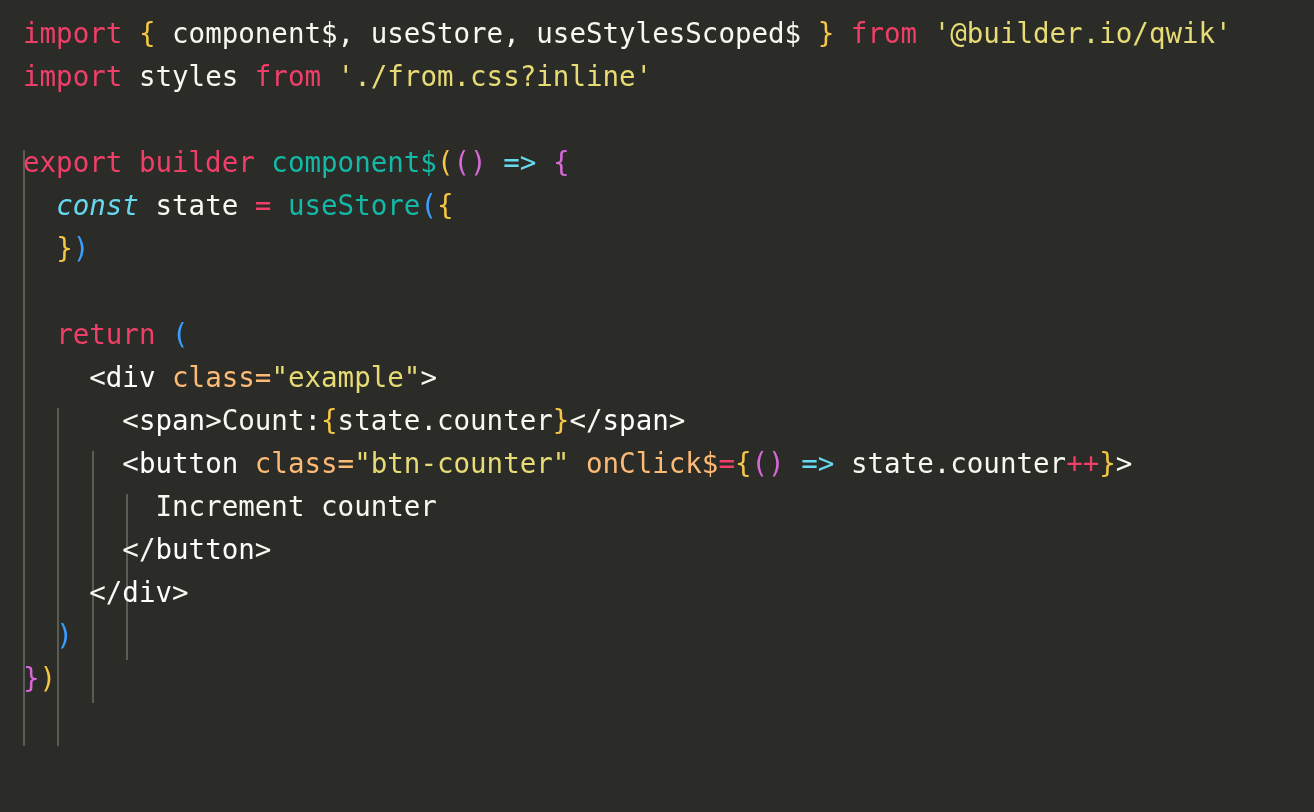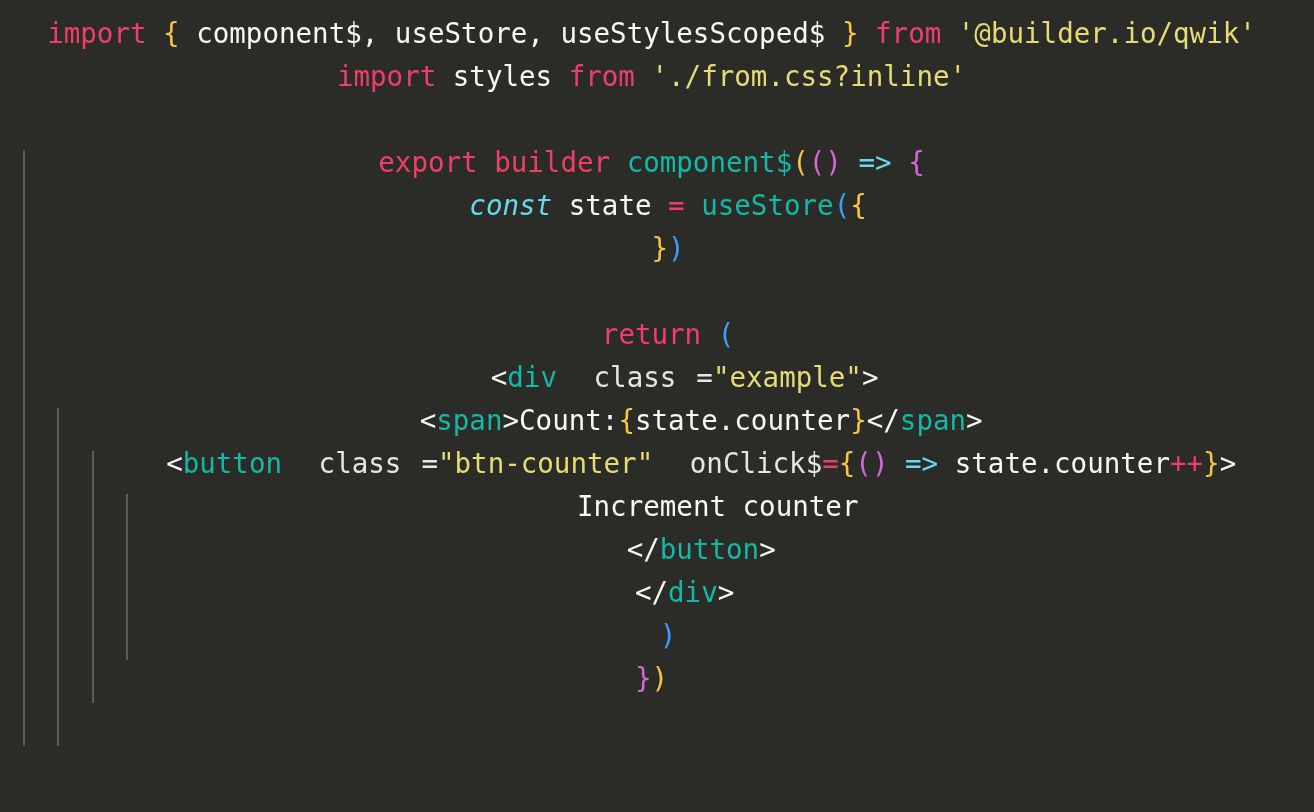--- a/index.html
+++ b/index.html
@@ -27,40 +27,39 @@
     pointer-events: none;
   }
   .guide {
     position: absolute;
     width: 2px;
     background: #5c5c57;
   }
   #lines {
     position: absolute;
     top: 12px;
-    left: 6px;
+    left: 23px;
     width: 1291px;
-    text-align: center;
   }
   .code-line {
     height: 43px;
     white-space: pre;
     color: #f8f8f2;
   }
   
   .t-kw       { color: #ef3f68; }
   .t-kw-i     { color: #66d9ef; font-style: italic; }
   .t-fn       { color: #14b8a6; }
-  .t-attr     { color: #e5e5e5; margin-left: 20px; }
+  .t-attr     { color: #fdba74; }
   .t-str      { color: #e6db74; }
   .t-num      { color: #ae81ff; }
   .t-plain    { color: #f8f8f2; }
   .t-op       { color: #ef3f68; }
   .t-arrow    { color: #66d9ef; }
-  .t-tag      { color: #14b8a6; }
+  .t-tag      { color: #ffffff; }
   .t-punct    { color: #f8f8f2; }
   .b-yellow   { color: #f6c744; }
   .b-magenta  { color: #d669d6; }
   .b-blue     { color: #3b9eff; }
 </style>
 </head>
 <body>
 
 <div id="code-surface">
 

